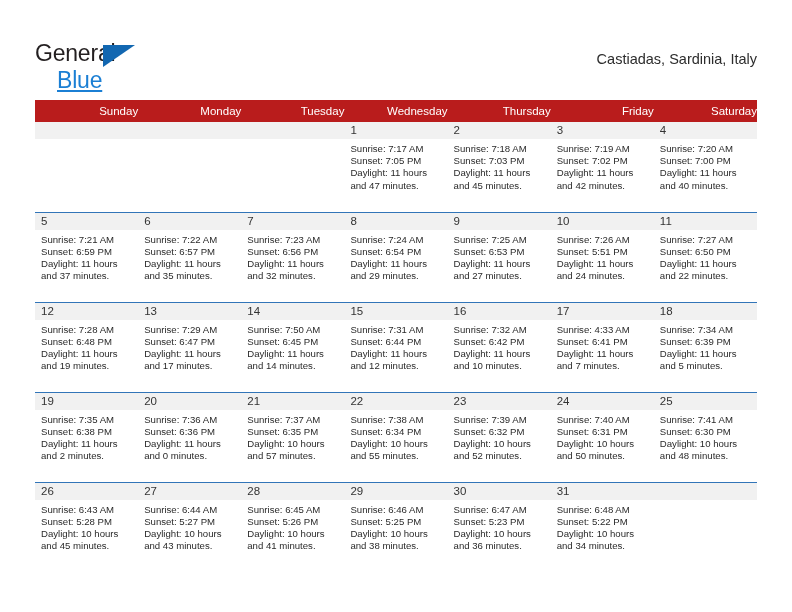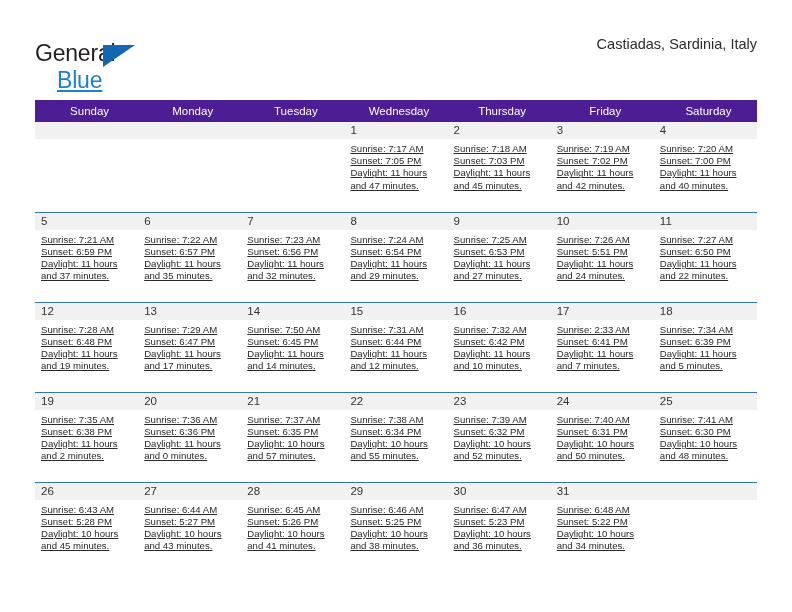--- a/index.html
+++ b/index.html
@@ -71,37 +71,37 @@
   .cal-title {
     font-size: 26px;
     font-weight: normal;
     color: #222222;
     line-height: 1.15;
     margin: 0;
   }
   .cal-subtitle {
     font-size: 14.5px;
     color: #2c2c2c;
-    margin: 8px 0 0 0;
+    margin: 23px 0 0 0;
     line-height: 1.2;
   }
 
   
   .calendar {
     margin: 0 35px;
     width: 722px;
     border-collapse: collapse;
     table-layout: fixed;
   }
   .calendar th {
-    background: #4c1d95;
+    background: #b91c1c;
     color: #ffffff;
     font-size: 11.5px;
     font-weight: normal;
-    text-align: center;
+    text-align: right;
     padding: 5px 0 5px 6px;
     height: 19px;
     box-sizing: border-box;
     border: none;
   }
   .calendar td {
     vertical-align: top;
     padding: 0;
     border: none;
     border-top: 1px solid #3275b8;
@@ -122,21 +122,20 @@
     line-height: 11px;
   }
   .daynum.empty {
     color: transparent;
   }
   .info {
     padding: 4px 8px 0 6px;
     font-size: 9.6px;
     line-height: 12.2px;
     color: #2a2a2a;
-    text-decoration: underline;
   }
   .info div {
     white-space: nowrap;
   }
   .info .daylight {
     white-space: normal;
   }
 </style>
 </head>
 <body>
@@ -308,21 +307,21 @@
             <div class="daynum">16</div>
             <div class="info">
               <div>Sunrise: 7:32 AM</div>
               <div>Sunset: 6:42 PM</div>
               <div class="daylight">Daylight: 11 hours and 10 minutes.</div>
             </div>
           </td>
           <td>
             <div class="daynum">17</div>
             <div class="info">
-              <div>Sunrise: 2:33 AM</div>
+              <div>Sunrise: 4:33 AM</div>
               <div>Sunset: 6:41 PM</div>
               <div class="daylight">Daylight: 11 hours and 7 minutes.</div>
             </div>
           </td>
           <td>
             <div class="daynum">18</div>
             <div class="info">
               <div>Sunrise: 7:34 AM</div>
               <div>Sunset: 6:39 PM</div>
               <div class="daylight">Daylight: 11 hours and 5 minutes.</div>

